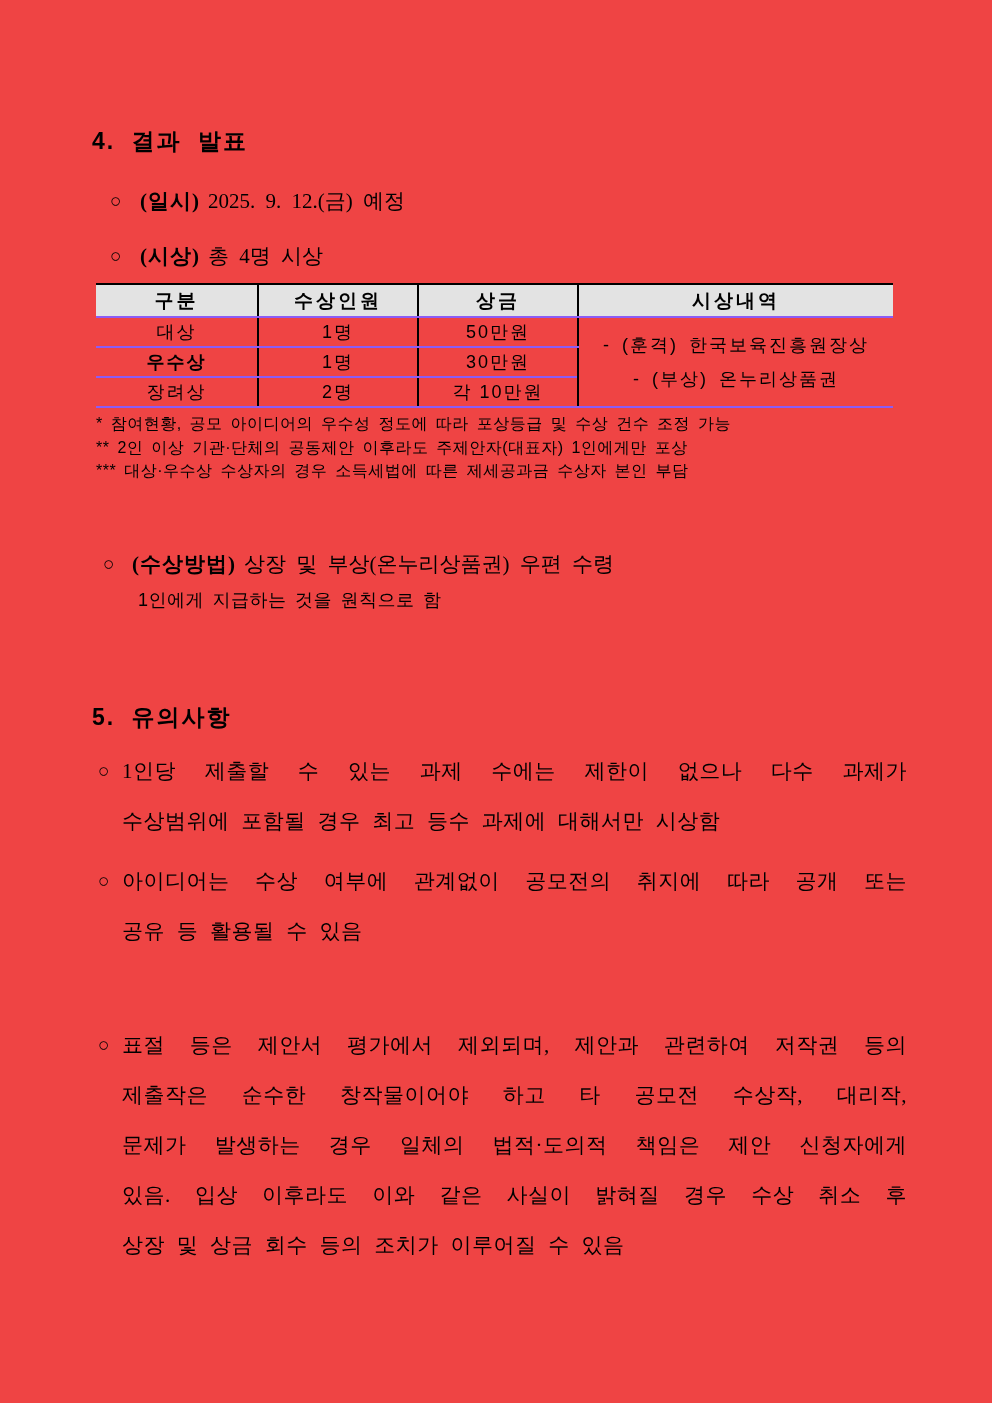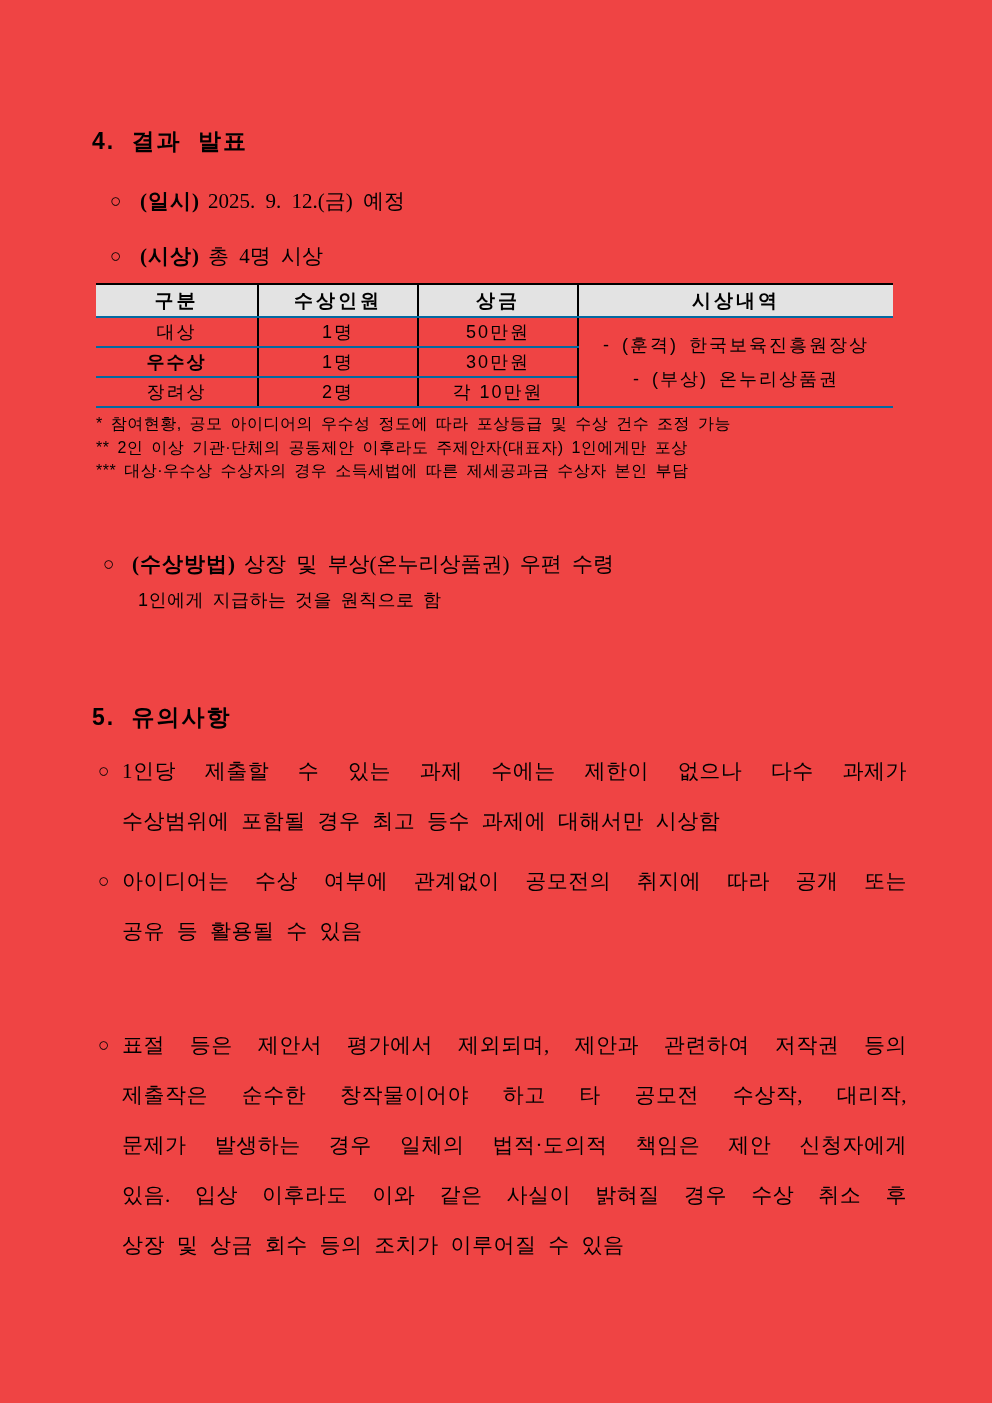--- a/index.html
+++ b/index.html
@@ -37,21 +37,21 @@
 
   
   table.award {
     border-collapse:collapse;
     table-layout:fixed;
     width:797px;
     font-family:"Liberation Sans", sans-serif;
   }
   table.award th, table.award td {
     border-top:2px solid #000;
-    border-bottom:2px solid #0369a1;
+    border-bottom:2px solid #8b5cf6;
     text-align:center;
     vertical-align:middle;
     padding:0;
     overflow:hidden;
   }
   table.award th + th, table.award td + td { border-left:2px solid #000; }
   table.award th {
     background:#e3e3e3;
     height:31px;
     font-weight:700;

